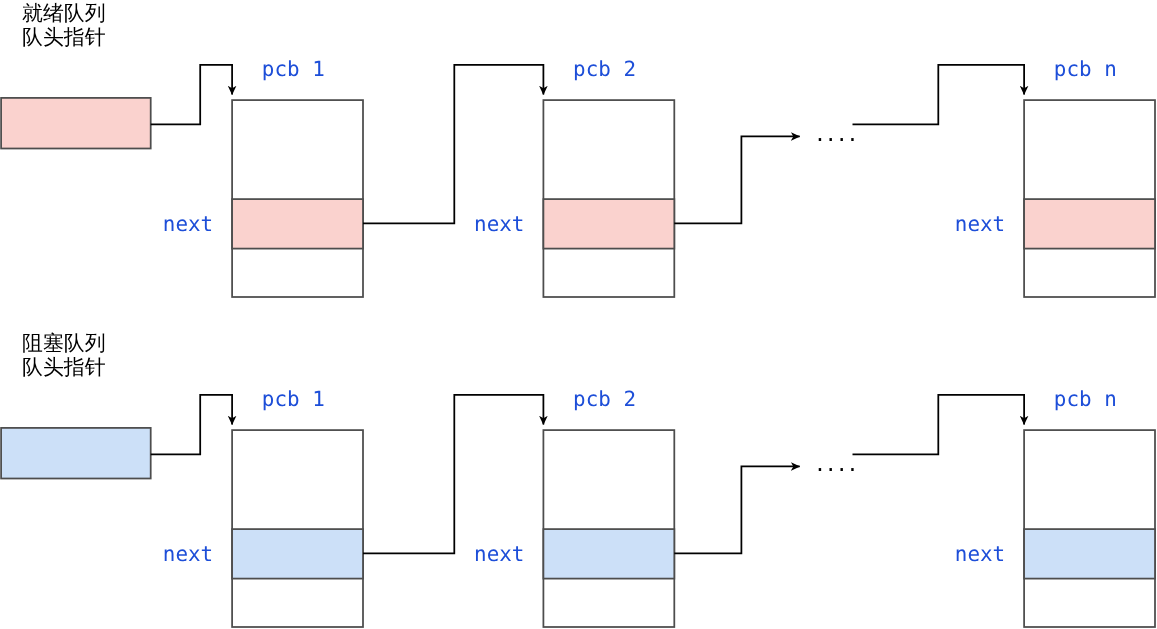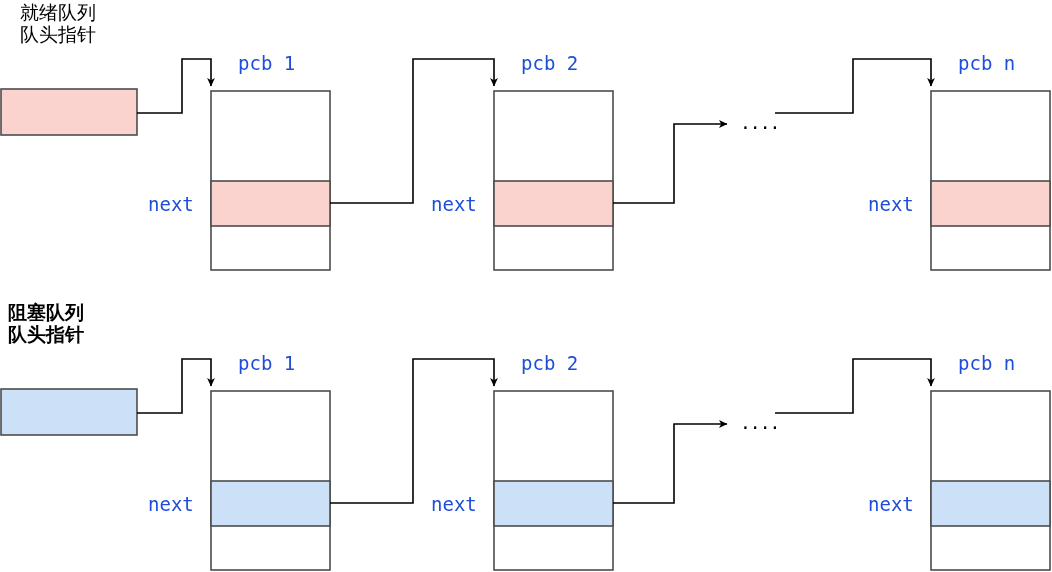--- a/index.html
+++ b/index.html
@@ -64,21 +64,21 @@
   <div class="mono-label" style="left:238px; top:52px;">pcb 1</div>
   <div class="mono-label" style="left:521px; top:52px;">pcb 2</div>
   <div class="mono-label" style="left:958px; top:52px;">pcb n</div>
 
   <div class="mono-label" style="left:148px; top:193px;">next</div>
   <div class="mono-label" style="left:431px; top:193px;">next</div>
   <div class="mono-label" style="left:868px; top:193px;">next</div>
 
   <div class="dots-label" style="left:740px; top:112px;">....</div>
 
-  <div class="queue-label" style="left:8px; top:301px;font-weight:bold;">
+  <div class="queue-label" style="left:20px; top:301px;">
     <div>阻塞队列</div>
     <div>队头指针</div>
   </div>
 
   <div class="mono-label" style="left:238px; top:352px;">pcb 1</div>
   <div class="mono-label" style="left:521px; top:352px;">pcb 2</div>
   <div class="mono-label" style="left:958px; top:352px;">pcb n</div>
 
   <div class="mono-label" style="left:148px; top:493px;">next</div>
   <div class="mono-label" style="left:431px; top:493px;">next</div>

